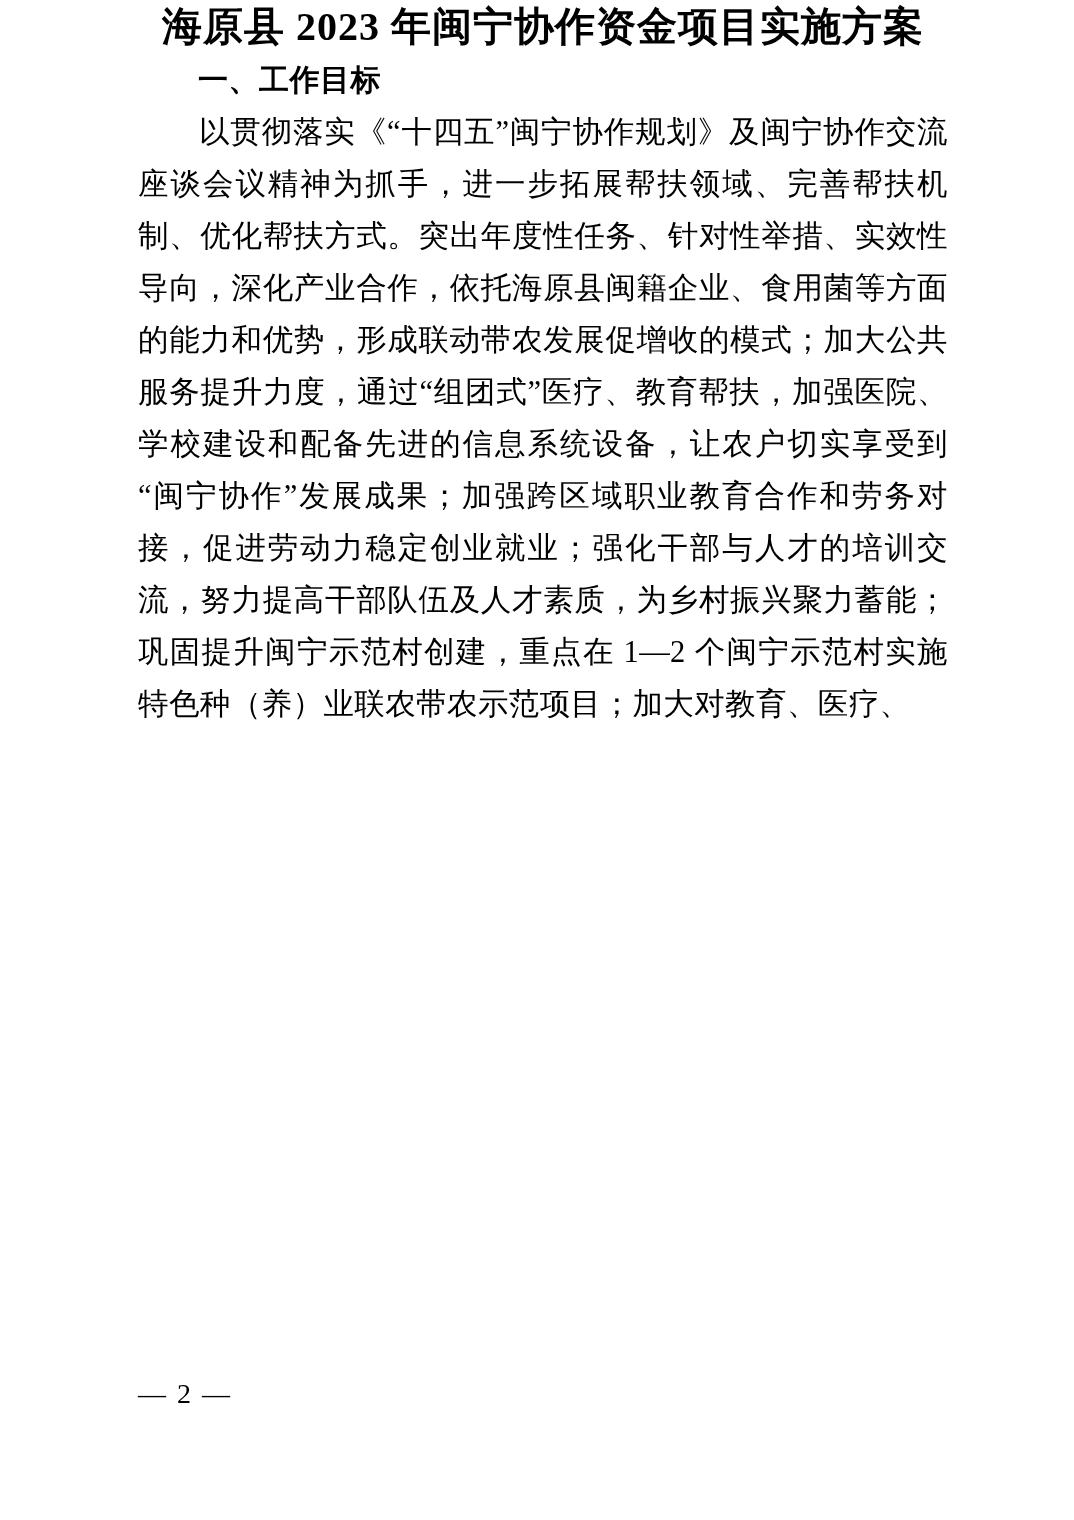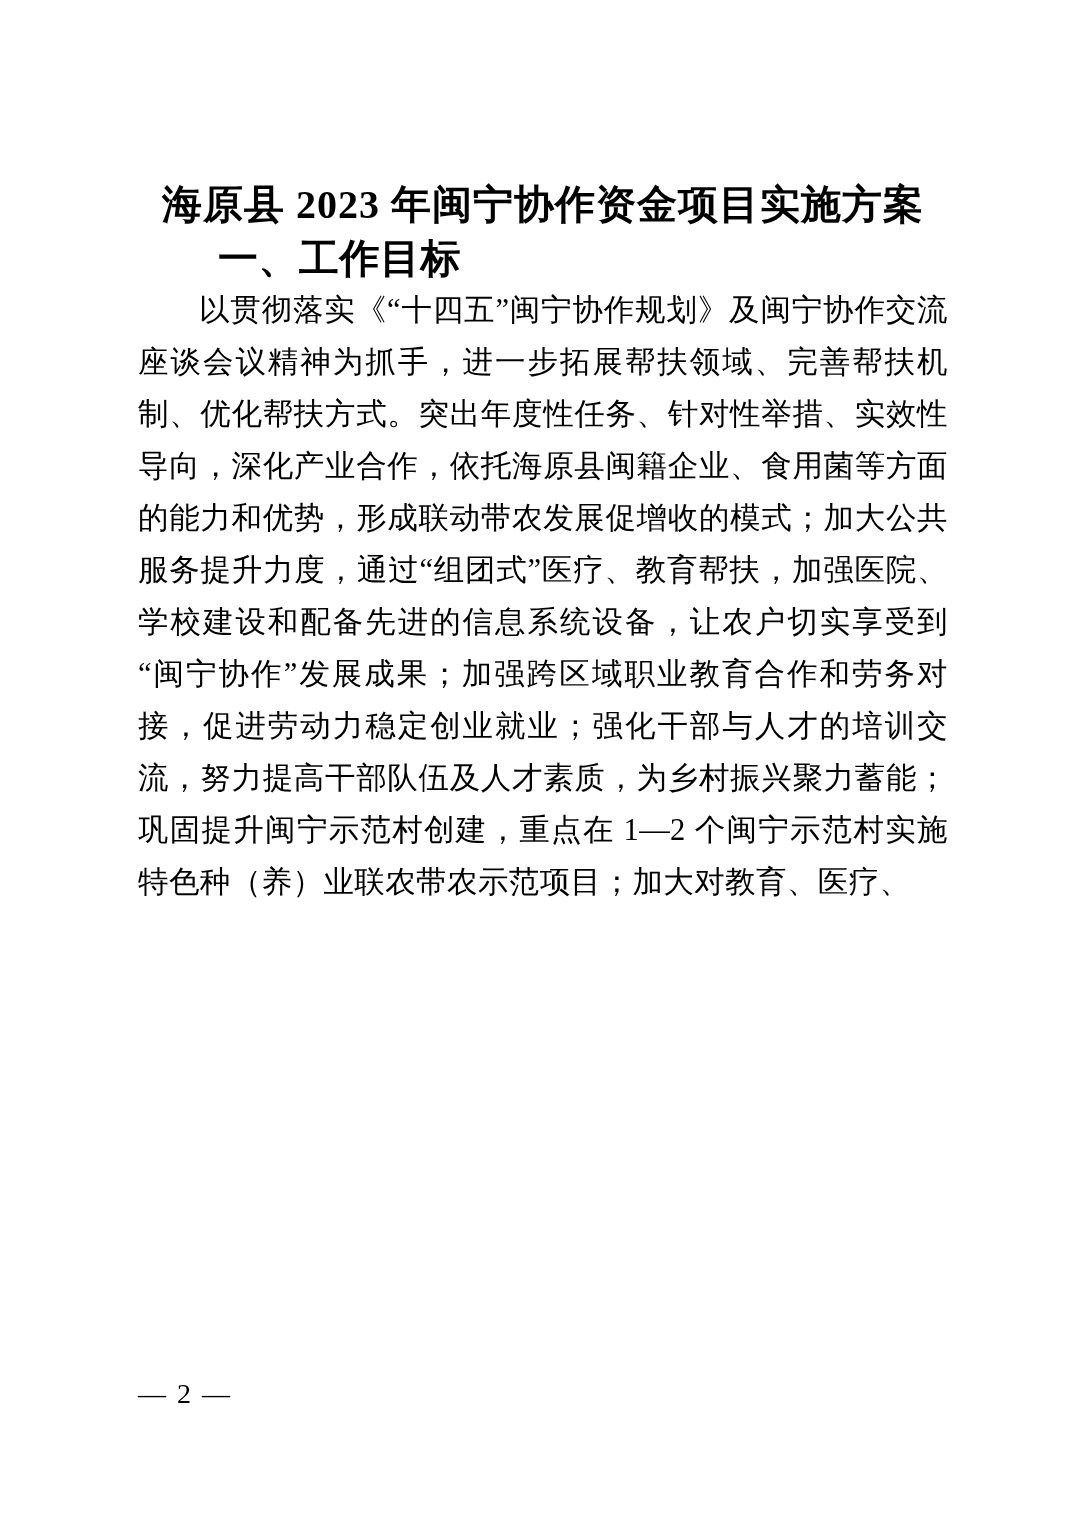--- a/index.html
+++ b/index.html
@@ -29,39 +29,38 @@
     width: 810px;
   }
   .doc-title {
     font-family: "Liberation Serif", "DejaVu Serif", serif;
     font-weight: bold;
     font-size: 40px;
     line-height: 1.35;
     text-align: center;
     letter-spacing: 1px;
     margin: 0;
-    padding-top: 178px;
     padding-bottom: 0;
     white-space: nowrap;
   }
   p.body-para {
     font-size: 30.5px;
     line-height: 52px;
     margin: 0;
     text-align: justify;
     text-justify: inter-ideograph;
     text-indent: 2em;
     letter-spacing: 0.4px;
   }
   p.first-para {
     margin-top: 52px;
   }
   h2.section-heading {
     font-family: "Liberation Sans", "DejaVu Sans", sans-serif;
-    font-size: 40px;
+    font-size: 30px;
     font-weight: bold;
     line-height: 52px;
     margin: 0;
     text-indent: 2em;
     letter-spacing: 0.5px;
   }
   .page-number {
     position: absolute;
     left: 138px;
     top: 1378px;

